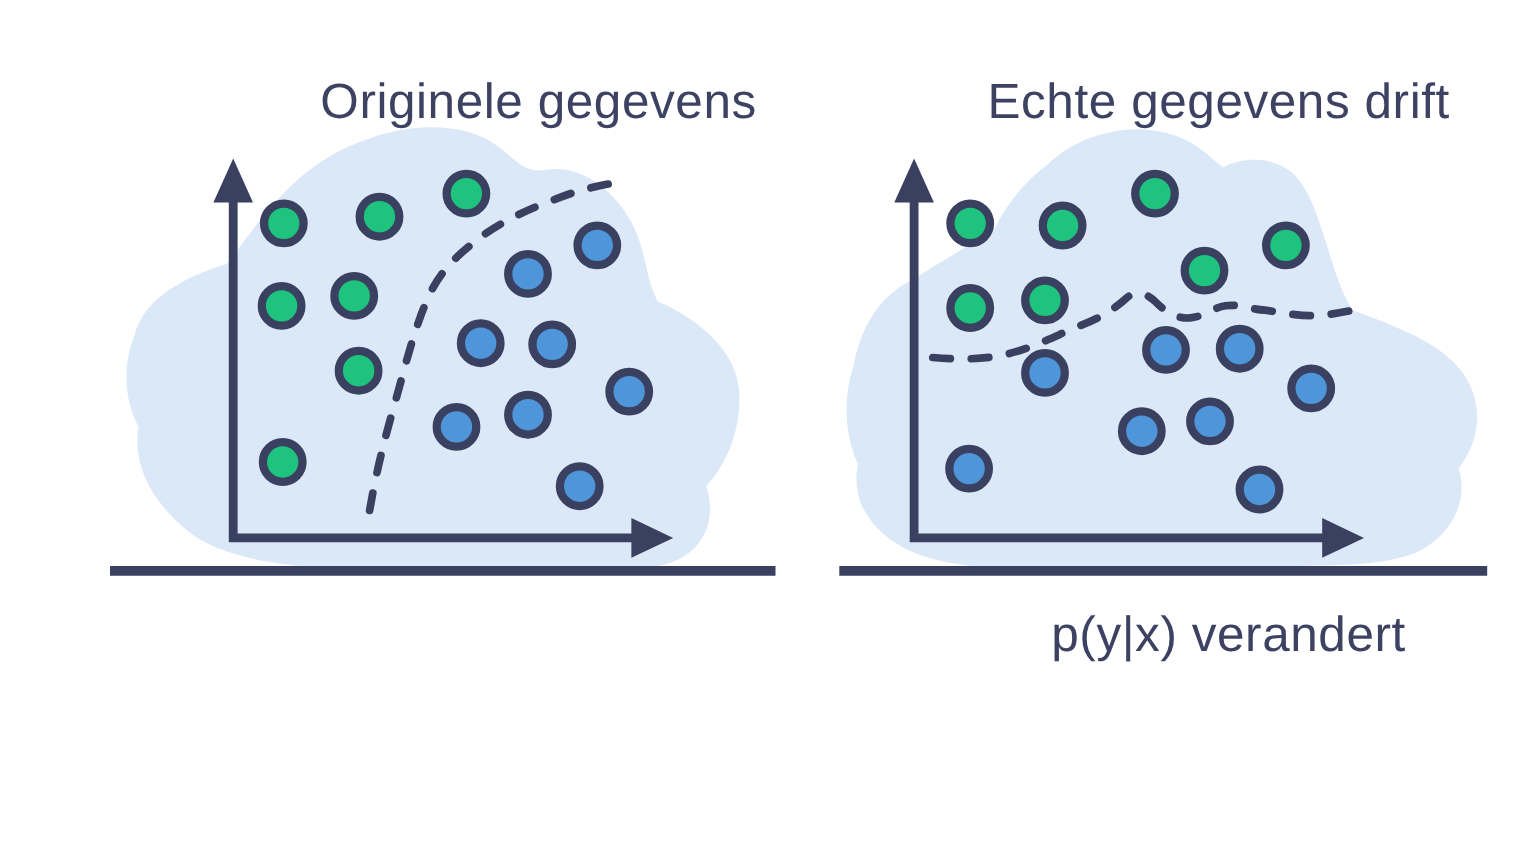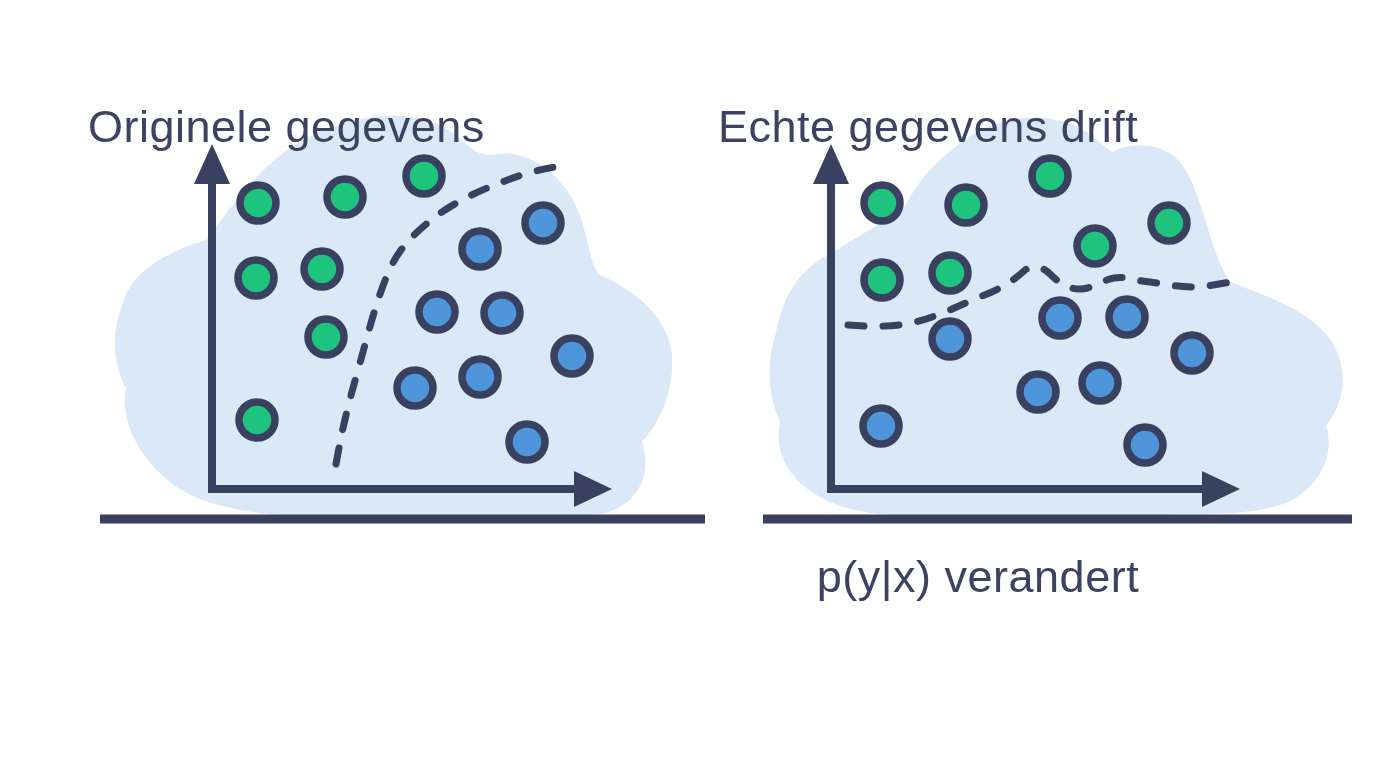--- a/index.html
+++ b/index.html
@@ -29,43 +29,42 @@
     stroke-width:7;
     fill:none;
     stroke-linecap:round;
     stroke-dasharray:16 19;
   }
   .dot-green{fill:var(--green);stroke:var(--navy);stroke-width:7.5;}
   .dot-blue{fill:var(--blue);stroke:var(--navy);stroke-width:7.5;}
   .title{
     position:absolute;
     width:600px;
-    text-align:left;
+    text-align:right;
     font-size:45px;
     line-height:52px;
     font-weight:500;
     letter-spacing:0.5px;
     color:var(--text);
     user-select:none;
-    margin-top:35px;
   }
   .caption{
     position:absolute;
     width:600px;
     text-align:center;
     font-size:45px;
     line-height:52px;
     font-weight:500;
     letter-spacing:0.5px;
     color:var(--text);
     user-select:none;
   }
   #left-title{left:88px;top:66px;}
   #right-title{left:718px;top:66px;}
-  #right-caption{left:678px;top:551px;}
+  #right-caption{left:678px;top:551px;text-align:right;}
 </style>
 </head>
 <body>
 
 <div class="canvas">
 
   <svg width="1376" height="768" viewBox="0 0 1376 768">
 
     <path class="blob" d="M 206 240 C 232 208 266 148 336 126 C 372 112 424 110 454 134 C 472 148 478 158 498 154
          C 528 150 558 172 574 202 C 588 228 586 252 598 274 C 640 292 670 322 672 356

